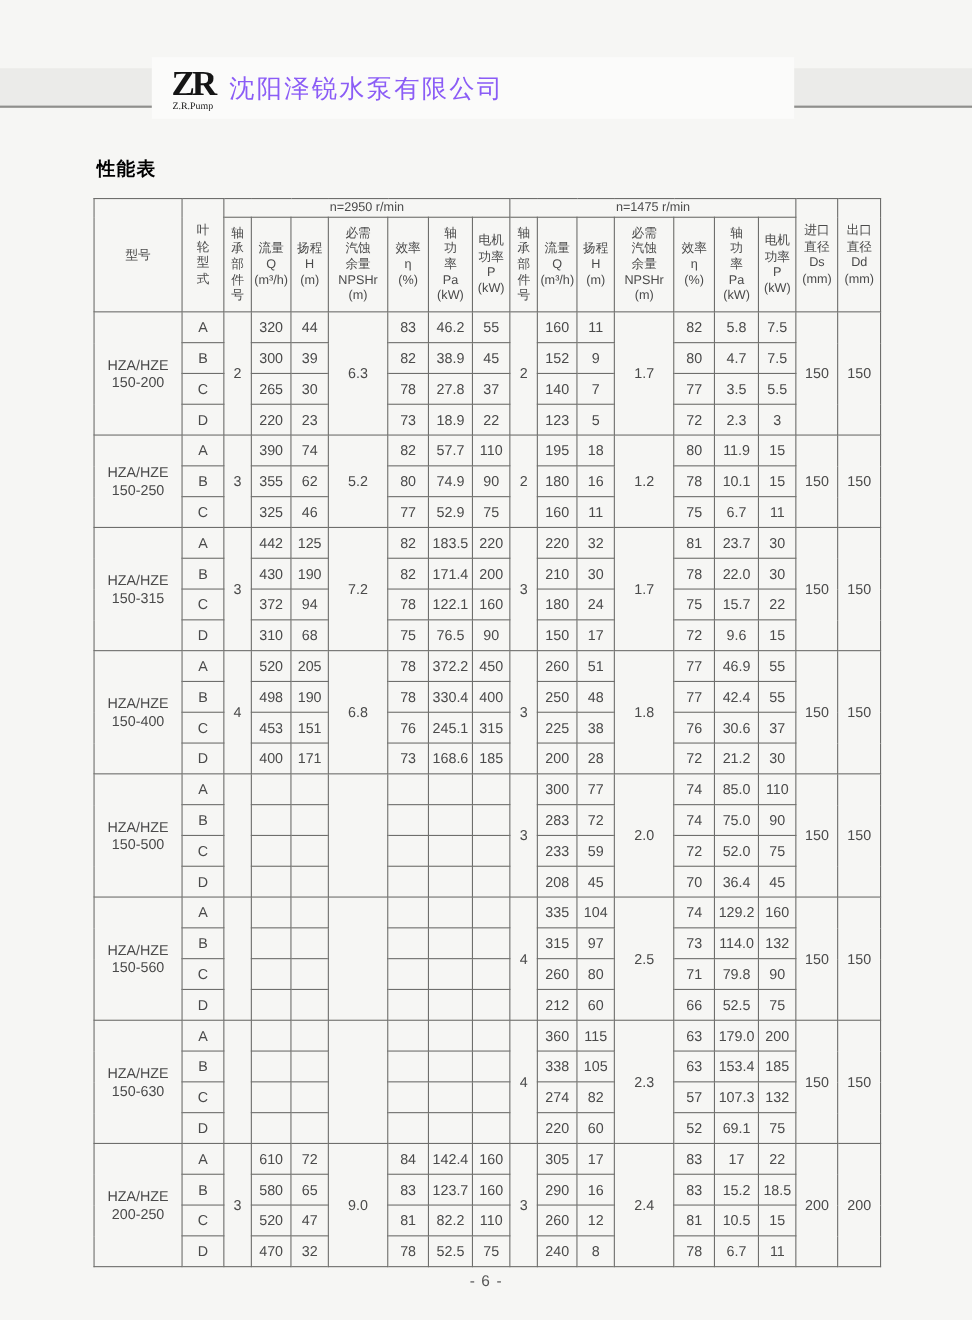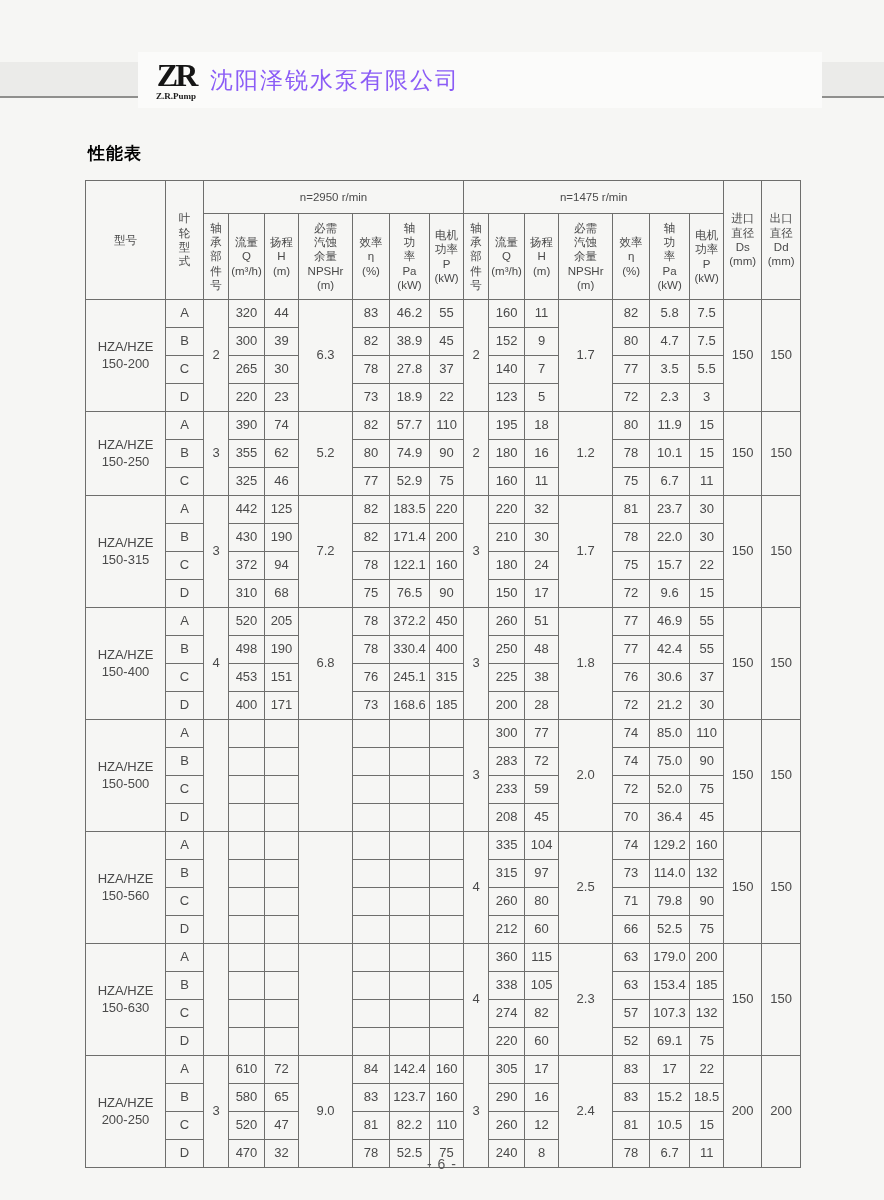--- a/index.html
+++ b/index.html
@@ -25,42 +25,42 @@
   }
   .brand-rule {
     position: absolute;
     left: 0; top: 96px;
     width: 884px; height: 2px;
     background: #8f8f8d;
   }
   .brand-box {
     position: absolute;
     left: 138px; top: 52px;
-    width: 684px; height: 56px;
+    width: 584px; height: 56px;
     background: #fbfbfa;
     display: flex;
     align-items: center;
   }
   .logo {
     display: flex;
     flex-direction: column;
     align-items: center;
     margin-left: 18px;
     line-height: 1;
   }
   .logo-zr {
     font-family: "Liberation Serif", serif;
     font-weight: bold;
     font-size: 32px;
     letter-spacing: -3px;
     color: #151515;
   }
   .logo-sub {
     font-family: "Liberation Serif", serif;
-    font-weight: bold;
+    font-weight: normal;
     font-size: 9px;
     color: #1a1a1a;
     margin-top: 1px;
   }
   .company-name {
     font-size: 23px;
     color: #8b5cf6;
     letter-spacing: 2px;
     margin-left: 14px;
   }
@@ -90,21 +90,21 @@
     color: #4a4a4a;
     overflow: hidden;
   }
   table.perf thead th {
     font-weight: normal;
     font-size: 11.5px;
     line-height: 1.25;
     white-space: pre-line;
     padding: 1px 0;
   }
-  tr.speed-row th { height: 33px; font-size: 12px; }
+  tr.speed-row th { height: 17px; font-size: 12px; }
   tr.label-row th { height: 86px; }
   table.perf tbody td {
     font-size: 13px;
     height: 28px;
     white-space: pre-line;
     line-height: 1.25;
   }
   td.model-cell { font-size: 12.5px; }
   
   .footer-pageno {

